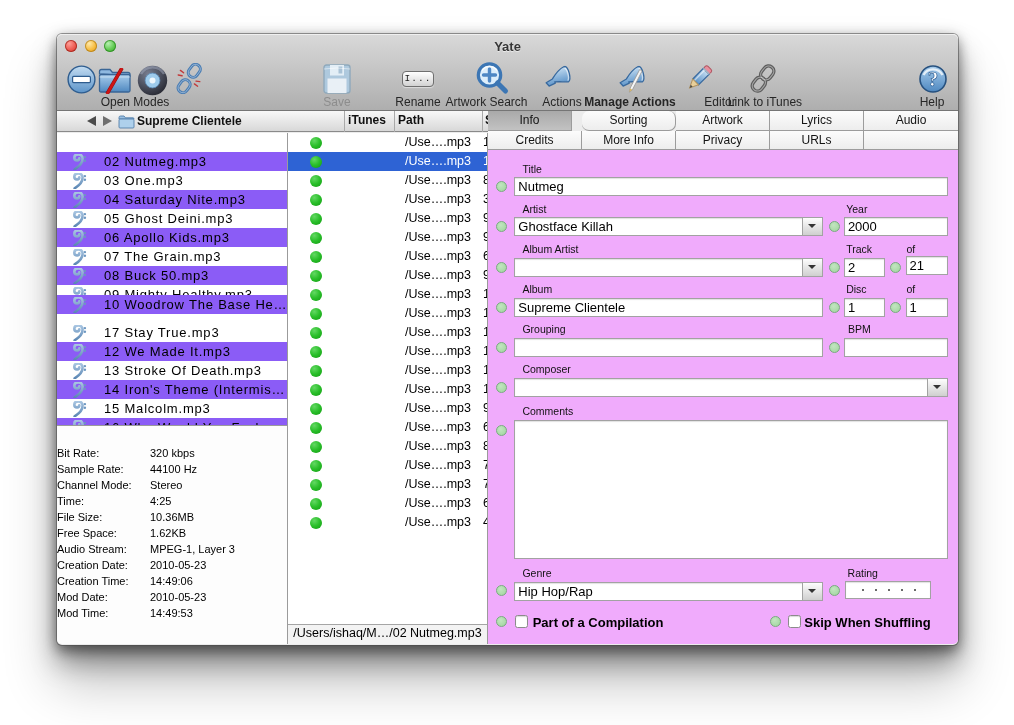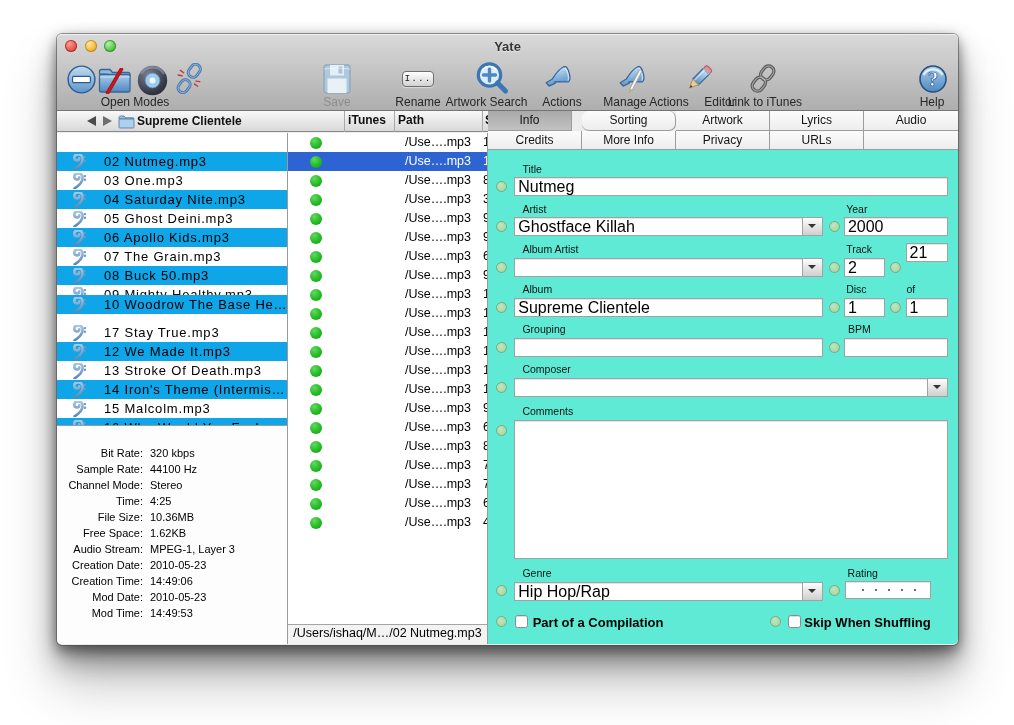--- a/index.html
+++ b/index.html
@@ -30,28 +30,28 @@
   background:linear-gradient(#f8f8f8, #d8d8d8); }
 
 #sidebar-hdr { left:0; width:231px; }
 #sb-title { left:80px; top:3px; font-size:12px; font-weight:bold; color:#111; white-space:nowrap; }
 .arr { top:5px; width:0; height:0; border-style:solid; }
 #arr-b { left:30px; border-width:5.5px 9px 5.5px 0; border-color:transparent #4b4b4b transparent transparent; }
 #arr-f { left:46px; border-width:5.5px 0 5.5px 9px; border-color:transparent transparent transparent #6f6f6f; }
 #list { left:0; top:99px; width:231px; height:292px; background:#fff; overflow:hidden;
   border-right:1px solid #9b9b9b; }
 .lrow { left:0; width:231px; height:19px; line-height:19px; font-size:13px; letter-spacing:0.8px; color:#000; white-space:nowrap; }
-.lrow.alt { background:#0ea5e9; }
+.lrow.alt { background:#8b5cf6; }
 .lrow.sel { background:linear-gradient(#c9c9c9,#bfbfbf); }
 .lrow span { position:absolute; left:47px; top:0; }
 .lrow svg { left:15px; top:1.5px; }
 #details { left:0; top:391px; width:231px; height:219px; background:#fdfdfd;
   border-right:1px solid #9b9b9b; border-top:1px solid #9b9b9b; border-radius:0 0 0 5px;}
 .drow { left:0; width:231px; height:16px; line-height:16px; font-size:11px; color:#000; }
-.dlab { position:absolute; left:0; width:86px; text-align:right; }
+.dlab { position:absolute; left:0; width:86px; }
 .dval { position:absolute; left:93px; white-space:nowrap; }
 
 #thdr { left:231px; width:200px; }
 .thd { top:2px; font-size:12px; font-weight:bold; color:#111; }
 .tdiv { top:0; width:1px; height:21px; background:#a9a9a9; }
 #tbl { left:231px; top:99px; width:200px; height:491px; background:#fff; overflow:hidden;
   border-right:1px solid #9b9b9b; }
 .trow { left:0; width:200px; height:19px; line-height:19px; }
 .trow.sel { background:#2e63d4; }
 .dotg { left:22px; top:3.5px; width:12px; height:12px; border-radius:50%;
@@ -63,25 +63,25 @@
 #sbar { left:231px; top:590px; width:200px; height:20px; background:#f3f3f3;
   border-top:1px solid #a5a5a5; border-right:1px solid #9b9b9b; }
 #sbar div { left:0; width:100%; top:1px; text-align:center; font-size:12.5px; color:#000; white-space:nowrap; }
 
 .tab { height:19px; border-right:1px solid #9c9c9c; border-bottom:1px solid #9c9c9c;
   background:linear-gradient(#fcfcfc,#ededed); text-align:center;
   font-size:12px; color:#141414; line-height:19px; }
 .tab.on { background:linear-gradient(#a9a9a9,#c2c2c2); }
 .tab.last { border-right:none; }
 
-#form { left:431px; top:116px; width:470px; height:494px; background:#5eead4;
+#form { left:431px; top:116px; width:470px; height:494px; background:#f0abfc;
   border-radius:0 0 5px 0; }
 #form * { position:absolute; }
 .flab { font-size:10.5px; color:#111; white-space:nowrap; }
-.fin { background:#fff; border:1px solid #a2a2a2; font-size:16px; color:#000;
+.fin { background:#fff; border:1px solid #a2a2a2; font-size:13px; color:#000;
   line-height:17px; padding-left:3px; white-space:nowrap; box-shadow: inset 0 1px 1px rgba(0,0,0,.12);}
 .gd { width:11px; height:11px; border-radius:50%; border:1px solid #79aa80;
   background:radial-gradient(circle at 40% 35%, #c2e5c0, #9ed49c); }
 .cmb-a { right:0; top:0; width:20px; height:17px; border-left:1px solid #a2a2a2;
   background:linear-gradient(#fdfdfd,#cfcfcf); }
 .cmb-a:after { content:""; position:absolute; left:5.5px; top:6px; width:0; height:0;
   border:4.5px solid transparent; border-top-color:#333; }
 .cb { width:13px; height:13px; background:#fff; border:1px solid #8b8b8b; border-radius:2.5px;
   box-shadow: inset 0 1px 1px rgba(0,0,0,.15);}
 .cblab { font-size:13px; font-weight:bold; color:#000; white-space:nowrap; }
@@ -190,21 +190,21 @@
       <div class="tlab" style="left:460px; width:90px;">Actions</div>
 
   <svg style="left:561px;top:33px;transform:rotate(-14deg)" width="33" height="25" viewBox="0 0 33 25">
     <path d="M1.8,12.2 L8.8,10 C13.2,5.6 18.2,2 22.6,0.9 L23.7,0.9
              C25.5,1.5 26.5,4.8 26.5,8.8 C26.5,12.9 25.5,16 23.7,16.6
              C19.2,15.8 14.2,13.9 10.3,13.5 L10.6,14.7 L3.9,16.1 Z" fill="url(#bluv)" stroke="#38699e" stroke-width="1.3" stroke-linejoin="round"></path>
     <path d="M23.3,2.2 C24.5,3.2 25.1,5.8 25.1,8.8 C25.1,11.8 24.5,14.3 23.3,15.3" stroke="rgba(255,255,255,.6)" stroke-width="1.3" fill="none"></path>
     <path d="M24,4 L10,20 L8.5,23.5 L12,22 L26,6 Z" fill="#f5f5f5" stroke="#9a9a9a" stroke-width="0.8"></path>
                <path d="M10,20 L8.5,23.5 L12,22 Z" fill="#d8b66a"></path>
   </svg>  
-      <div class="tlab" style="left:540px; width:98px;">Manage Actions</div>
+      <div class="tlab" style="left:524px; width:98px;font-weight:bold;">Manage Actions</div>
 
   <svg style="left:628px;top:28px" width="29" height="32" viewBox="0 0 29 32">
    <g transform="rotate(45 14.5 16)">
     <rect x="10.4" y="6.5" width="8.2" height="15" fill="url(#bluv)" stroke="#38699e" stroke-width="1.2"></rect>
     <rect x="10.4" y="1.8" width="8.2" height="4.7" rx="2" fill="#e88f9d" stroke="#b05560" stroke-width="1"></rect>
     <rect x="10.4" y="5.6" width="8.2" height="1.6" fill="#9fb6c8"></rect>
     <path d="M10.4,21.5 L18.6,21.5 L14.5,30 Z" fill="#e8cf9a" stroke="#b09360" stroke-width="1"></path>
     <path d="M13.2,27 L15.8,27 L14.5,30 Z" fill="#4a4a4a"></path>
     <path d="M12.6,7 L12.6,21" stroke="rgba(255,255,255,.55)" stroke-width="1.4"></path>
    </g>
@@ -521,21 +521,21 @@
   <div class="flab" style="left:34.4px;top:92.9px;">Album Artist</div>
   <div class="flab" style="left:358.2px;top:92.9px;">Track</div>
   <div class="flab" style="left:418.5px;top:92.9px;">of</div>
   <div class="gd" style="left:7.6px;top:111.5px;"></div>
   <div class="fin" style="left:26.3px;top:107.5px;width:308.3px;height:19px;">
         <div class="cmb-a"></div>
       </div>
   <div class="gd" style="left:340.7px;top:111.5px;"></div>
   <div class="fin" style="left:355.9px;top:107.5px;width:41.4px;height:19px;">2</div>
   <div class="gd" style="left:402.2px;top:111.5px;"></div>
-  <div class="fin" style="left:417.6px;top:93px;width:42.4px;height:19px;">21</div>
+  <div class="fin" style="left:417.6px;top:106px;width:42.4px;height:19px;">21</div>
   <div class="flab" style="left:34.4px;top:133px;">Album</div>
   <div class="flab" style="left:358.2px;top:133px;">Disc</div>
   <div class="flab" style="left:418.5px;top:133px;">of</div>
   <div class="gd" style="left:7.6px;top:151.6px;"></div>
   <div class="fin" style="left:26.3px;top:147.6px;width:308.3px;height:19px;">Supreme Clientele</div>
   <div class="gd" style="left:340.7px;top:151.6px;"></div>
   <div class="fin" style="left:355.9px;top:147.6px;width:41.4px;height:19px;">1</div>
   <div class="gd" style="left:402.2px;top:151.6px;"></div>
   <div class="fin" style="left:417.6px;top:147.6px;width:42.4px;height:19px;">1</div>
   <div class="flab" style="left:34.4px;top:173px;">Grouping</div>

